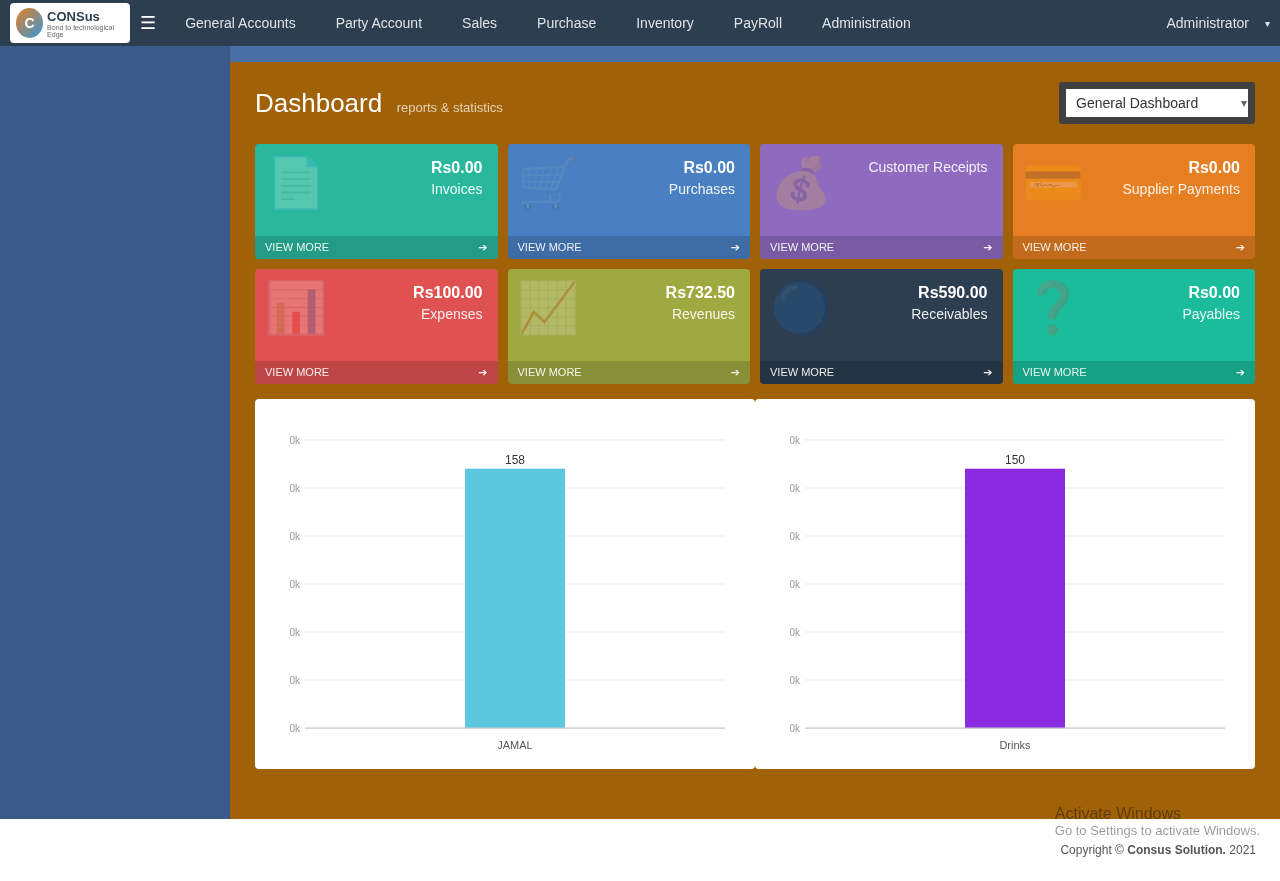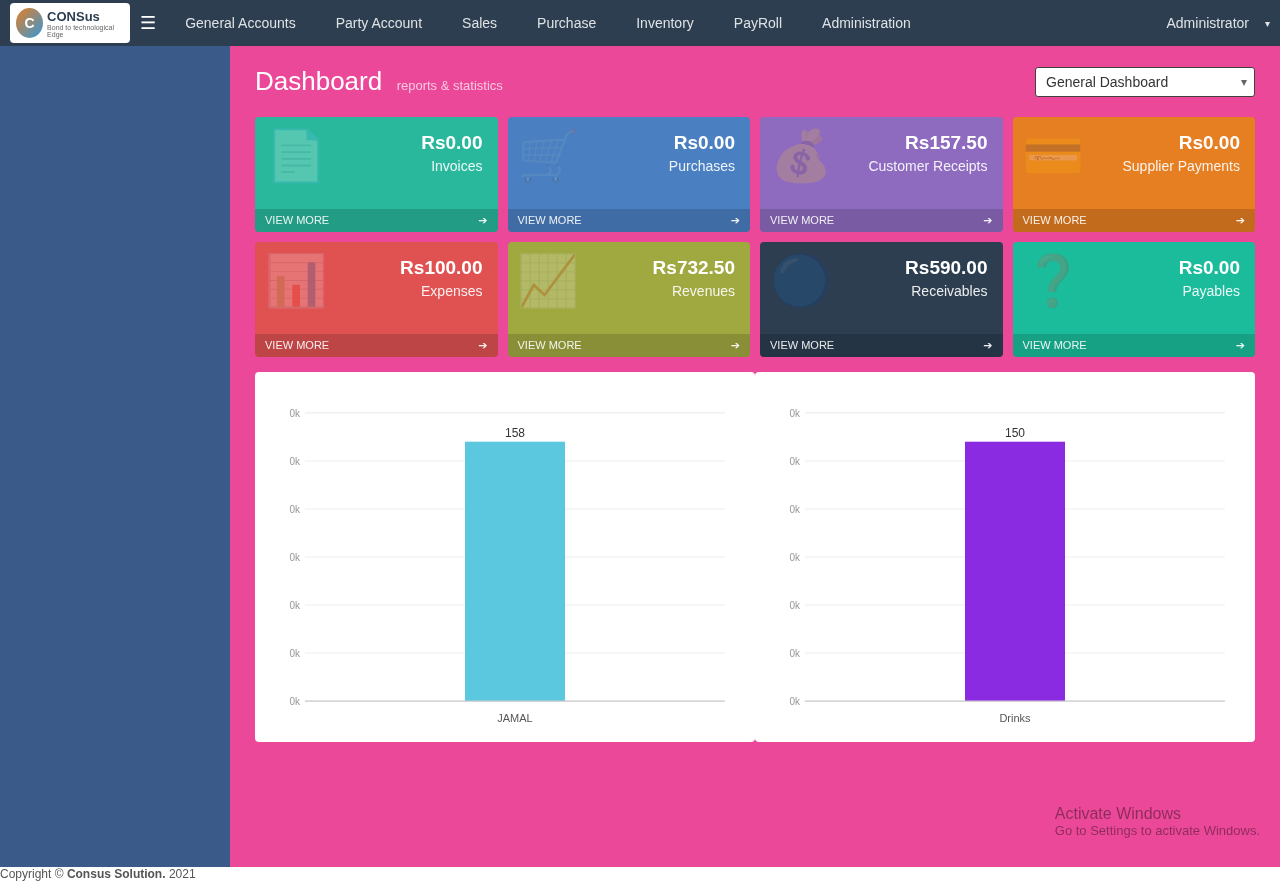--- a/index.html
+++ b/index.html
@@ -63,43 +63,44 @@
       width: 230px;
       background: #3a5a8a;
       flex-shrink: 0;
     }
 
     
     .main {
       flex: 1;
       padding: 20px 25px;
       overflow-y: auto;
-      background: #ec4899;
+      background: #a16207;
+      margin-top: 16px;
     }
 
     
     .dash-header {
       display: flex;
       align-items: center;
       justify-content: space-between;
       margin-bottom: 20px;
     }
     .dash-title { font-size: 26px; font-weight: 300; color: white; }
     .dash-subtitle { font-size: 13px; color: rgba(255,255,255,0.7); margin-left: 10px; }
     .dash-select {
       background: white;
-      border: 1px solid #404040;
+      border: 7px solid #404040;
       border-radius: 3px;
       padding: 6px 30px 6px 10px;
       font-size: 14px;
       color: #333;
       cursor: pointer;
       appearance: none;
       -webkit-appearance: none;
-      width: 220px;
+      width: 196px;
     }
     .dash-select-wrapper {
       position: relative;
     }
     .dash-select-wrapper::after {
       content: '▾';
       position: absolute; right: 8px; top: 50%; transform: translateY(-50%);
       color: #666; pointer-events: none; font-size: 12px;
     }
 
@@ -112,21 +113,21 @@
     }
     .stat-card {
       border-radius: 4px;
       padding: 15px 15px 0 15px;
       min-height: 115px;
       position: relative;
       overflow: hidden;
       cursor: pointer;
     }
     .stat-card .card-amount {
-      font-size: 19px;
+      font-size: 16px;
       font-weight: bold;
       color: white;
       text-align: right;
       margin-bottom: 4px;
     }
     .stat-card .card-label {
       font-size: 14px;
       color: rgba(255,255,255,0.9);
       text-align: right;
     }
@@ -173,22 +174,22 @@
       position: relative;
     }
     .chart-canvas {
       width: 100%;
       height: 100%;
     }
 
     
     .footer {
       background: white;
-      text-align: left;
-      padding: 0;
+      text-align: right;
+      padding: 24px;
       font-size: 12px;
       color: #555;
       position: fixed;
       bottom: 0;
       left: 0;
       right: 0;
     }
     .footer b { font-weight: bold; }
 
     
@@ -261,21 +262,20 @@
     <div class="card-bg-icon">🛒</div>
     <div class="card-amount">Rs0.00</div>
     <div class="card-label">Purchases</div>
     <div class="card-footer">
       <span>VIEW MORE</span>
       <span>➔</span>
     </div>
   </div>
         <div class="stat-card card-purple">
     <div class="card-bg-icon">💰</div>
-    <div class="card-amount">Rs157.50</div>
     <div class="card-label">Customer Receipts</div>
     <div class="card-footer">
       <span>VIEW MORE</span>
       <span>➔</span>
     </div>
   </div>
         <div class="stat-card card-orange">
     <div class="card-bg-icon">💳</div>
     <div class="card-amount">Rs0.00</div>
     <div class="card-label">Supplier Payments</div>

